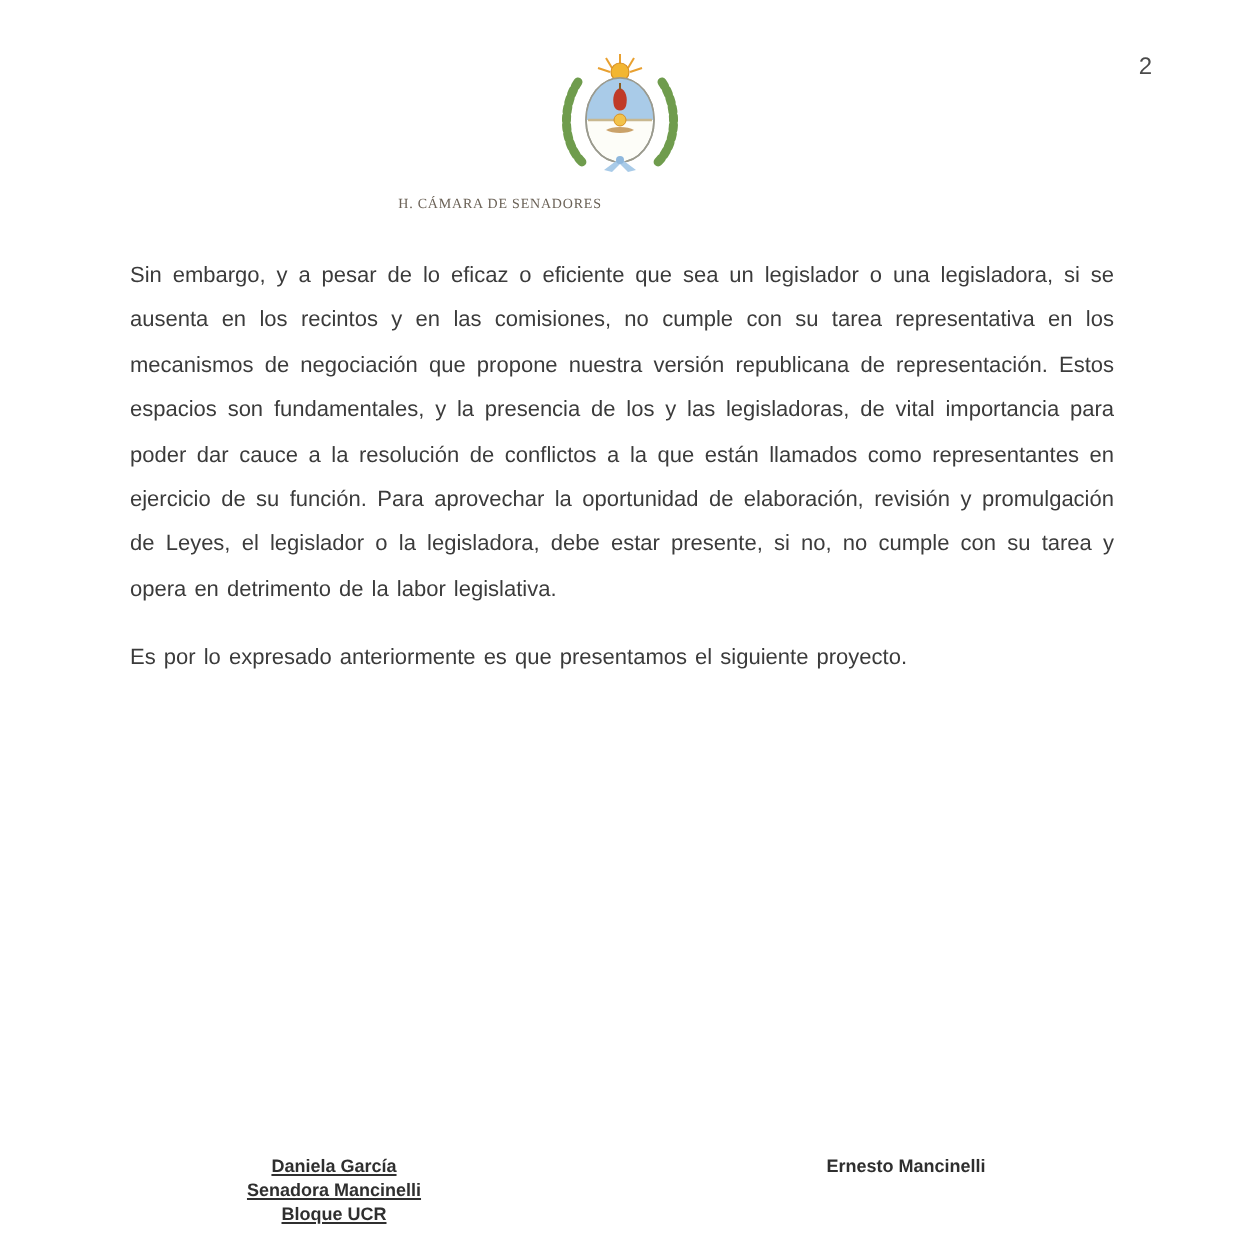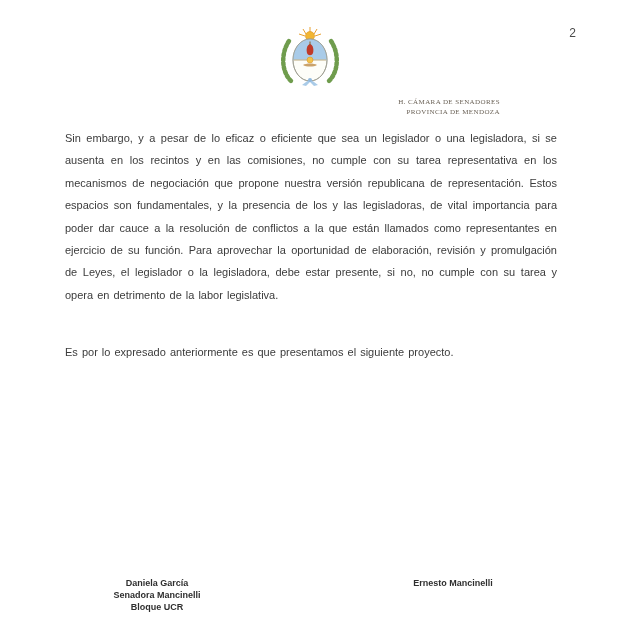--- a/index.html
+++ b/index.html
@@ -30,21 +30,21 @@
     text-align: center;
   }
   .emblem-svg {
     display: inline-block;
   }
   .org-header {
     position: absolute;
     top: 97px;
     left: 0;
     width: 500px;
-    text-align: right;
+    text-align: center;
     font-family: "Liberation Serif", serif;
     font-size: 7px;
     line-height: 10px;
     letter-spacing: 0.4px;
     color: #6b6257;
   }
   .body-text {
     position: absolute;
     left: 65px;
     top: 127px;
@@ -52,32 +52,32 @@
     font-size: 11px;
     line-height: 22.4px;
     color: #3b3b3b;
     text-align: justify;
     word-spacing: 1px;
   }
   .body-text p {
     margin: 0;
   }
   .body-text p + p {
-    margin-top: 35px;
+    margin-top: 12px;
   }
   .signature {
     position: absolute;
     width: 160px;
     text-align: center;
     font-size: 9px;
     font-weight: bold;
     line-height: 12px;
     color: #2f2f2f;
   }
-  .signature-left  { left: 77px;  top: 577px; }
+  .signature-left  { left: 87px;  top: 577px; text-decoration: underline; }
   .signature-right { left: 373px; top: 577px; }
 </style>
 </head>
 <body>
 
 <div class="page">
 
   <div class="page-number">2</div>
 
   <div class="emblem-block">
@@ -109,21 +109,20 @@
       <circle cx="37" cy="33" r="3" fill="#f2c24a" stroke="#d89020" stroke-width="0.5"></circle>
       <path d="M30,38 C33,36 41,36 44,38 C41,40 33,40 30,38 Z" fill="#caa26a"></path>
 
       <path d="M37,52 L29,58 L33,59 L37,55 L41,59 L45,58 Z" fill="#a9cbe8"></path>
       <circle cx="37" cy="53" r="2" fill="#8fb8dd"></circle>
     </svg>
   </div>
 
   <div class="org-header">
     <div>H. CÁMARA DE SENADORES</div>
-    <div>PROVINCIA DE MENDOZA</div>
   </div>
 
   <div class="body-text">
     <p>Sin embargo, y a pesar de lo eficaz o eficiente que sea un legislador o una legisladora, si se ausenta en los recintos y en las comisiones, no cumple con su tarea representativa en los mecanismos de negociación que propone nuestra versión republicana de representación. Estos espacios son fundamentales, y la presencia de los y las legisladoras, de vital importancia para poder dar cauce a la resolución de conflictos a la que están llamados como representantes en ejercicio de su función. Para aprovechar la oportunidad de elaboración, revisión y promulgación de Leyes, el legislador o la legisladora, debe estar presente, si no, no cumple con su tarea y opera en detrimento de la labor legislativa.</p>
     <p>Es por lo expresado anteriormente es que presentamos el siguiente proyecto.</p>
   </div>
 
   <div class="signature signature-left">
     <div>Daniela García</div>
     <div>Senadora Mancinelli</div>

